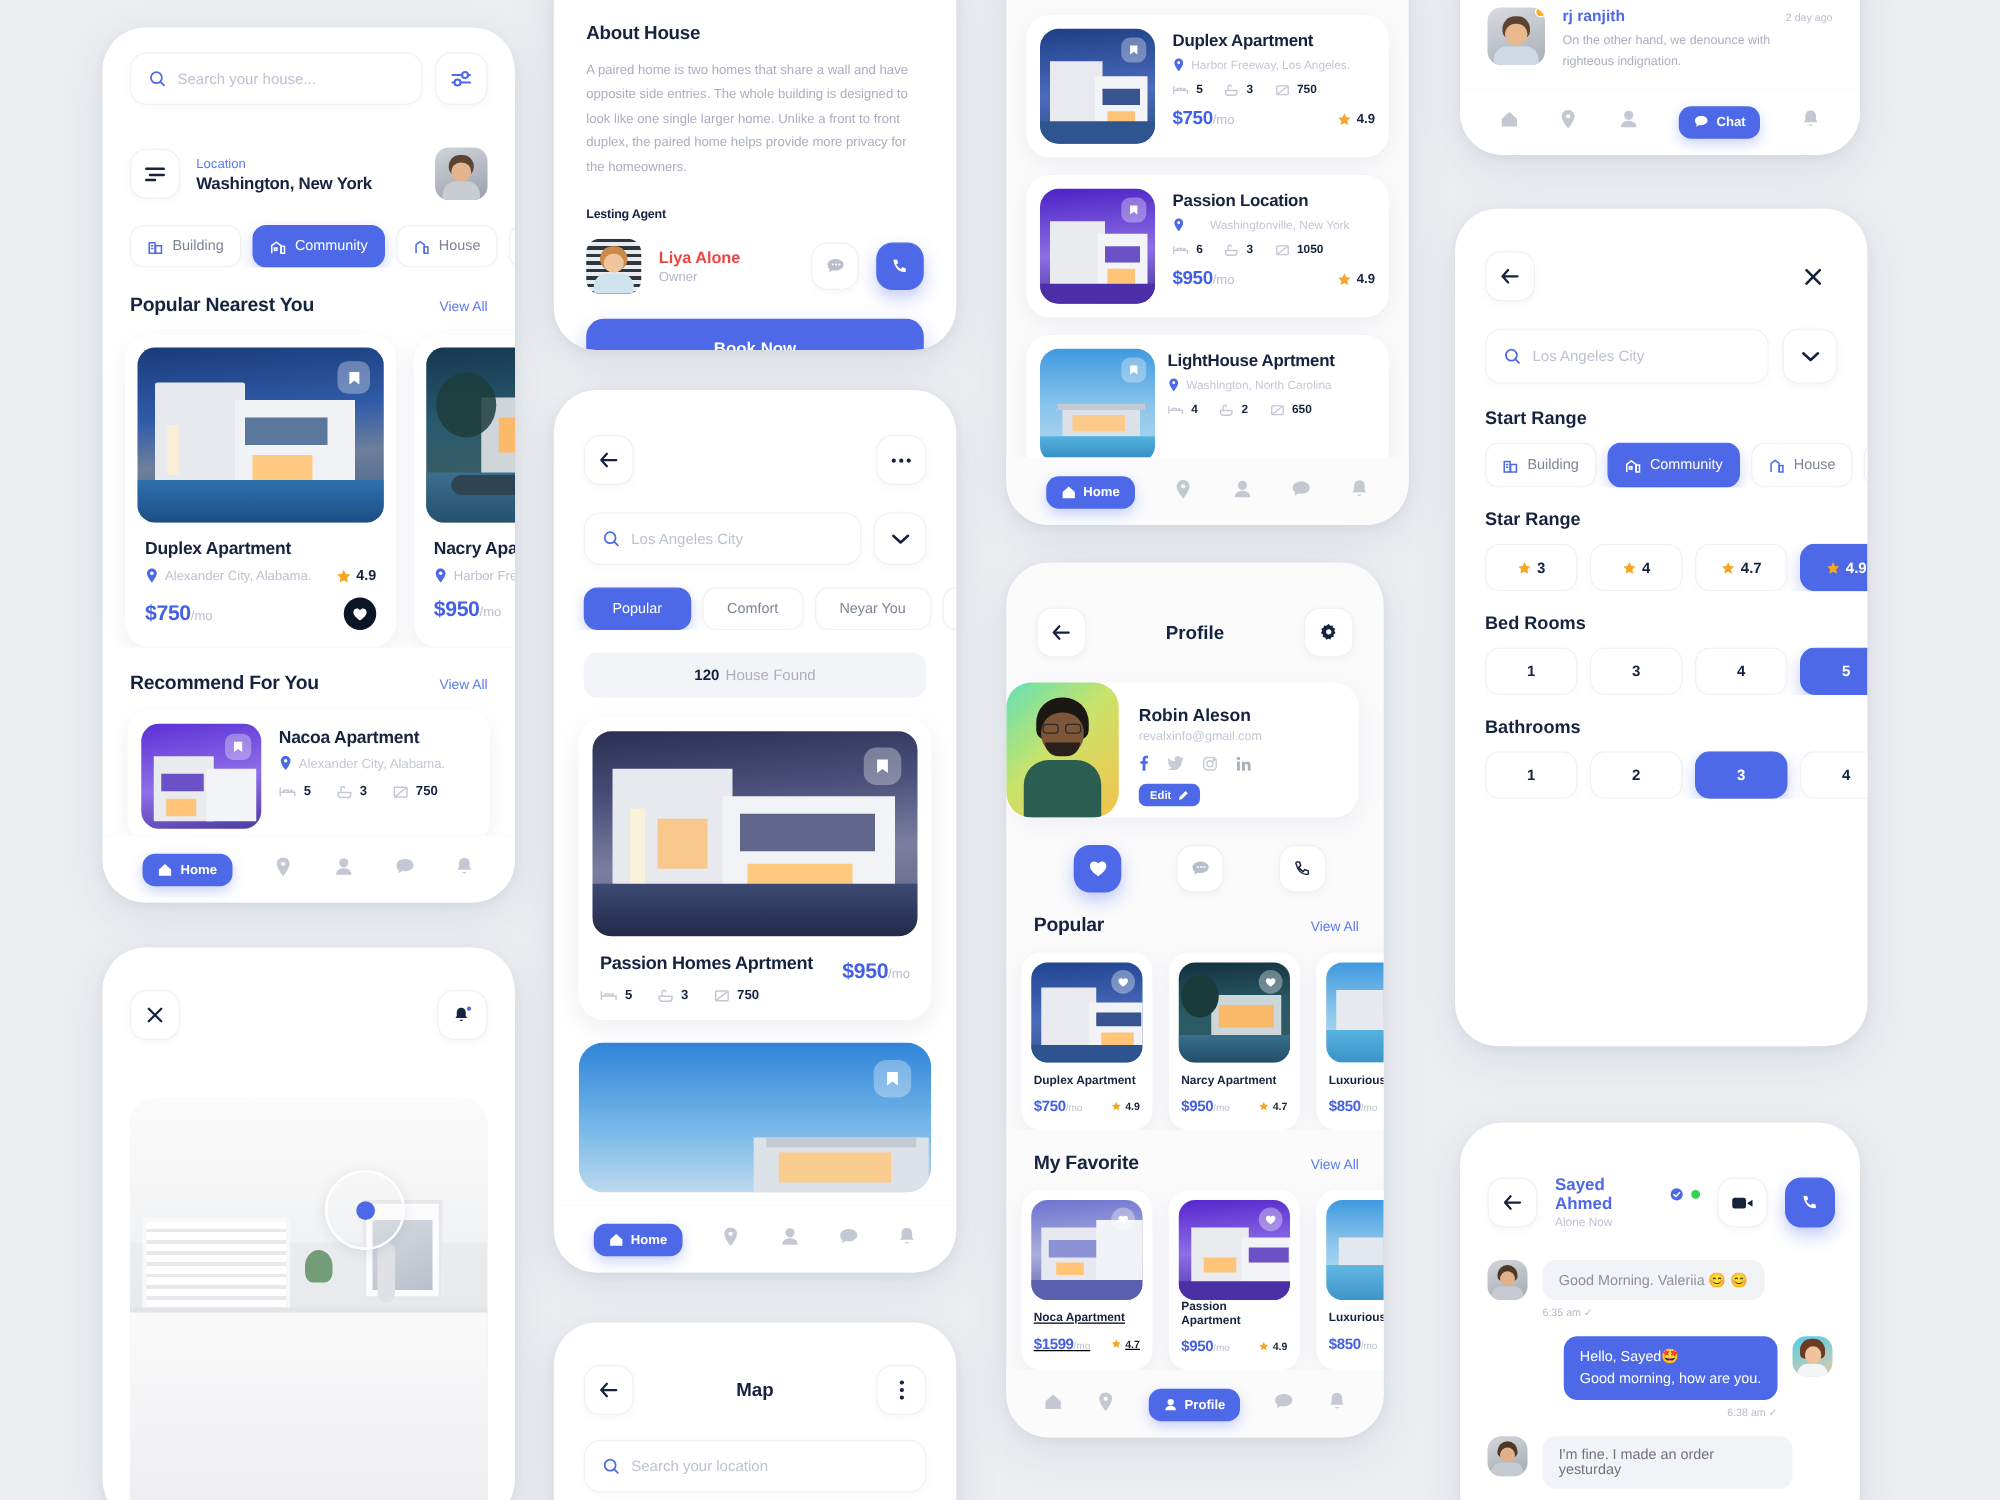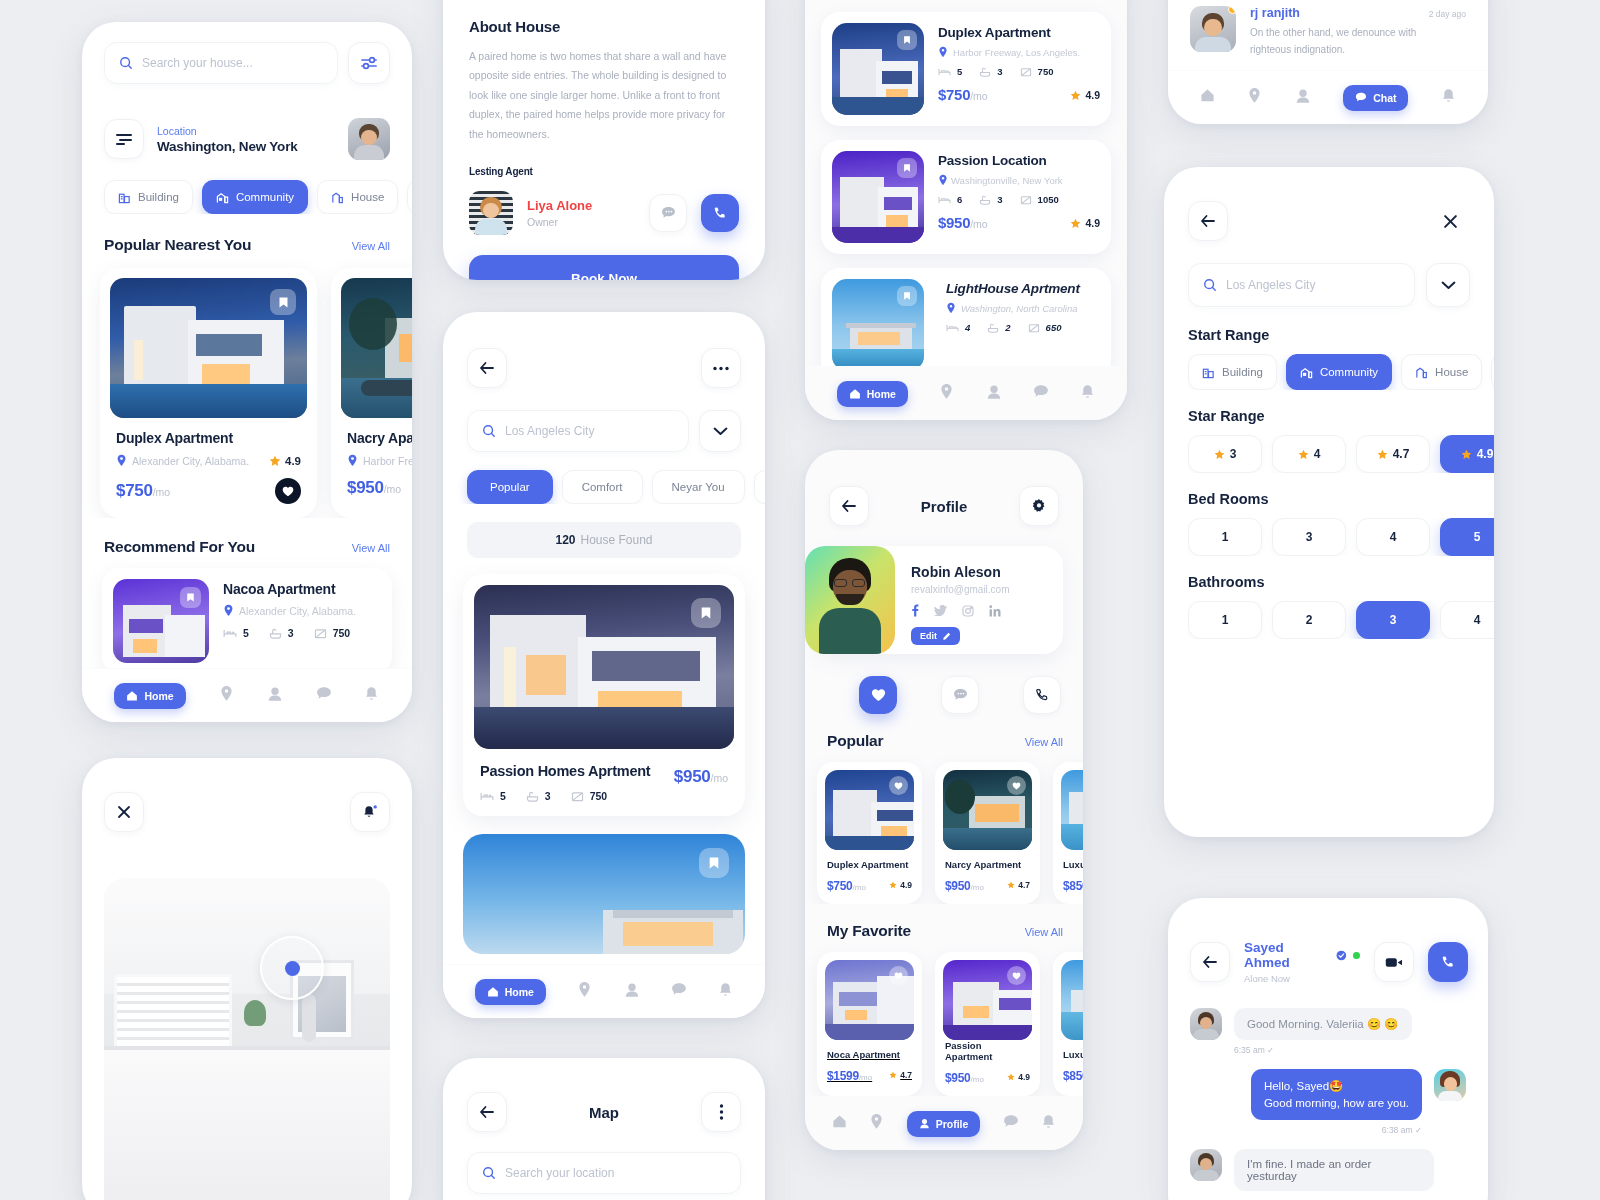--- a/index.html
+++ b/index.html
@@ -622,21 +622,21 @@
           <div class="win" style="left:54px;top:64px;width:22px;height:12px;background:#ffc478;"></div>
           <div class="pool" style="height:16px;background:#4c2fa8;"></div>
           <div class="bookmark" style="position:absolute;right:7px;top:7px;width:20px;height:20px;border-radius:7px;">
             <svg width="8" height="10" viewBox="0 0 11 13">
                 <path d="M1.5 1.5h8v10l-4-3-4 3z" fill="#fff"></path>
               </svg>
           </div>
         </div>
         <div style="flex:1;padding-top:2px;">
           <div style="font-size:13.5px;font-weight:bold;color:#16233f;letter-spacing:-.2px;">Passion Location</div>
-          <div style="display:flex;align-items:center;gap:3px;margin-top:6px;">
+          <div style="display:flex;align-items:center;gap:20px;margin-top:6px;">
             <svg width="10" height="12" viewBox="0 0 11 13">
                 <path d="M5.5.8C3.3.8 1.6 2.5 1.6 4.6c0 2.9 3.9 7.5 3.9 7.5s3.9-4.6 3.9-7.5C9.4 2.5 7.7.8 5.5.8z" fill="#4d69e8"></path>
                 <circle cx="5.5" cy="4.6" r="1.3" fill="#fff"></circle>
               </svg>
             <span style="font-size:9.5px;color:#c3c8d3;">Washingtonville, New York</span>
           </div>
           <div class="meta-row" style="margin-top:8px;gap:17px;">
             <span class="meta" style="font-size:9.5px;">
               <svg width="13" height="10" viewBox="0 0 16 12" fill="none" stroke="#c3c8d3" stroke-width="1.3">
                   <path d="M1.3 2v8M1.3 6.4h13.4V10"></path>
@@ -667,21 +667,21 @@
             <span class="rating" style="font-size:10.5px;">
               <svg width="11" height="11" viewBox="0 0 12 12">
                   <path d="M6 .7l1.6 3.4 3.7.5-2.7 2.6.7 3.7L6 9.1l-3.3 1.8.7-3.7L.7 4.6l3.7-.5z" fill="#f7a623"></path>
                 </svg>
               <span>4.9</span>
             </span>
           </div>
         </div>
       </div>
 
-      <div style="background:#fff;border-radius:19px;box-shadow:0 5px 16px rgba(120,130,160,.1);padding:11px;display:flex;gap:22px;font-style:italic;">
+      <div style="background:#fff;border-radius:19px;box-shadow:0 5px 16px rgba(120,130,160,.1);padding:11px;display:flex;gap:10px;">
         <div class="ph" style="width:92px;height:92px;border-radius:15px;flex:none;background:linear-gradient(180deg,#3f9adf 0%,#8cc6ec 52%,#b9dbf0 100%);">
           <div class="bld" style="left:18px;top:48px;width:62px;height:22px;background:#dde2e8;"></div>
           <div class="bld" style="left:14px;top:44px;width:70px;height:5px;background:#c3cad3;"></div>
           <div class="win" style="left:26px;top:53px;width:42px;height:13px;background:#ffc87f;opacity:.9;"></div>
           <div class="pool" style="height:22px;background:linear-gradient(180deg,#56b2e0,#2e85bb);"></div>
           <div class="bookmark" style="position:absolute;right:7px;top:7px;width:20px;height:20px;border-radius:7px;">
             <svg width="8" height="10" viewBox="0 0 11 13">
                 <path d="M1.5 1.5h8v10l-4-3-4 3z" fill="#fff"></path>
               </svg>
           </div>
@@ -741,21 +741,21 @@
       <div><svg width="16" height="15" viewBox="0 0 14 13">
             <path d="M1 5.3C1 2.9 3.7 1 7 1s6 1.9 6 4.3-2.7 4.3-6 4.3c-.7 0-1.4-.1-2-.2L2.2 11l.5-2.2C1.6 8 1 6.7 1 5.3z" fill="#c3c8d3"></path>
           </svg></div>
       <div><svg width="15" height="16" viewBox="0 0 13 14">
             <path d="M6.5 1a3.7 3.7 0 00-3.7 3.7v3L1.7 9.5h9.6L10.2 7.7v-3A3.7 3.7 0 006.5 1z" fill="#c3c8d3"></path>
             <path d="M5 11a1.6 1.6 0 003 0z" fill="#c3c8d3"></path>
           </svg></div>
     </div>
   </div>
 
-  <div class="phone grayish" style="left:805px; top:450px; width:278px; height:700px;">
+  <div class="phone grayish" style="left:805px; top:450px; width:302px; height:700px;">
     <div style="display:flex;align-items:center;justify-content:space-between;padding:36px 24px 0 24px;">
       <div class="sq-btn">
         <svg width="16" height="14" viewBox="0 0 16 14">
             <path d="M6.5 2L2 7l4.5 5M2 7h12" fill="none" stroke="#16233f" stroke-width="1.8" stroke-linecap="round" stroke-linejoin="round"></path>
           </svg>
       </div>
       <div style="font-size:15px;font-weight:bold;color:#16233f;">Profile</div>
       <div class="sq-btn">
         <svg width="16" height="16" viewBox="0 0 16 16">
             <path d="M8 1l1.1 1.6 1.9-.3.4 1.9 1.8.7-.7 1.8.9 1.7-1.6 1.1.2 1.9-1.9.4-.8 1.8-1.7-.7-1.7.8-.8-1.8-1.9-.4.2-1.9L1.8 8.4 2.7 6.7 2 4.9l1.8-.7.4-1.9 1.9.3z" fill="#16233f"></path>

